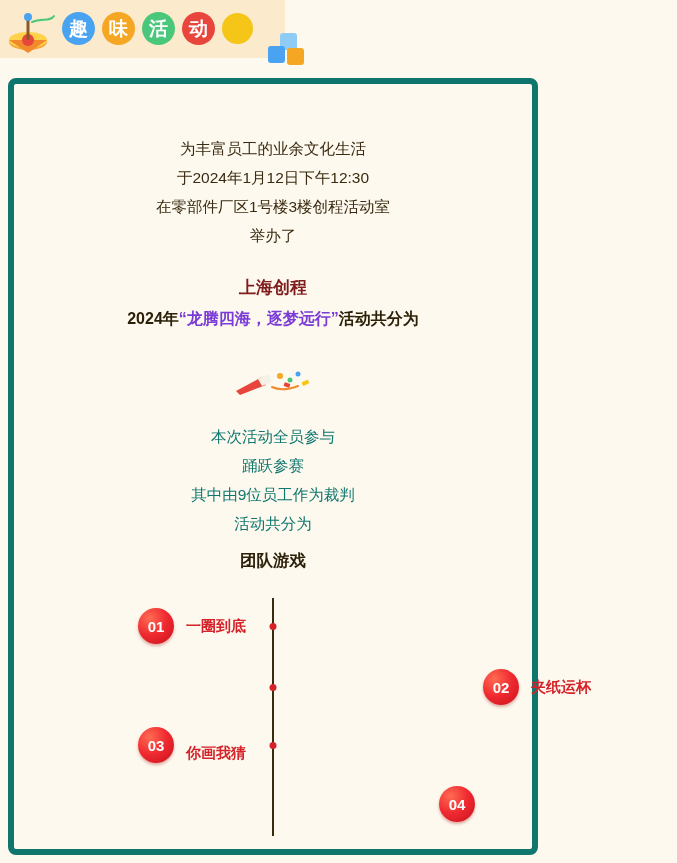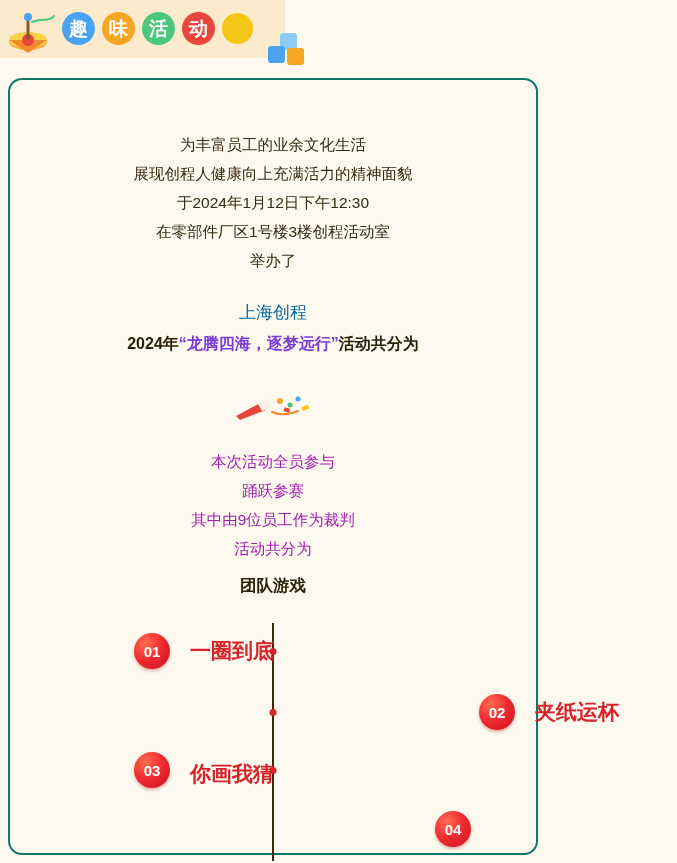--- a/index.html
+++ b/index.html
@@ -75,40 +75,40 @@
     border-radius: 3px;
   }
 
   
   .card {
     position: absolute;
     left: 8px;
     top: 78px;
     width: 530px;
     height: 777px;
-    border: 2px solid #0f766e;
-    border-radius: 14px;
+    border: 6px solid #0f766e;
+    border-radius: 8px;
     background: #fdf9ef;
     box-sizing: border-box;
   }
 
   .intro {
     margin-top: 50px;
     text-align: center;
     font-size: 15.5px;
     line-height: 29px;
     color: #3a2a10;
   }
 
   .org-name {
     margin-top: 26px;
     text-align: center;
     font-size: 17px;
-    font-weight: normal;
-    color: #0369a1;
+    font-weight: bold;
+    color: #7f1d1d;
   }
   .event-line {
     margin-top: 10px;
     text-align: center;
     font-size: 16px;
     font-weight: bold;
     color: #2d2008;
   }
   .event-line .hl {
     color: #7a3bd6;
@@ -120,21 +120,21 @@
     display: flex;
     align-items: center;
     justify-content: center;
   }
 
   .stats {
     margin-top: 22px;
     text-align: center;
     font-size: 15.5px;
     line-height: 29px;
-    color: #a21caf;
+    color: #0f766e;
   }
 
   .section-title {
     margin-top: 12px;
     text-align: center;
     font-size: 16.5px;
     font-weight: bold;
     color: #2d2008;
   }
 
@@ -159,38 +159,38 @@
     width: 7px;
     height: 7px;
     border-radius: 50%;
     background: #d6232a;
     transform: translateX(-3.5px);
   }
   .item {
     position: absolute;
     display: flex;
     align-items: center;
-    gap: 20px;
+    gap: 12px;
   }
   .badge {
     width: 36px;
     height: 36px;
     border-radius: 50%;
     background: radial-gradient(circle at 32% 28%, #ff6b52 0%, #ef2a30 48%, #c8101c 100%);
     color: #ffffff;
     font-size: 15px;
     font-weight: bold;
     display: flex;
     align-items: center;
     justify-content: center;
     box-shadow: 0 2px 3px rgba(160, 30, 20, 0.35);
     flex: none;
   }
   .item-label {
-    font-size: 21px;
+    font-size: 15px;
     font-weight: bold;
     color: #d6232a;
     white-space: nowrap;
   }
   .item-1 { left: 124px; top: 18px; }
   .item-2 { left: 437px; top: 79px; padding-left: 32px; }
   .item-3 { left: 124px; top: 137px; align-items: flex-end; }
   .item-4 { left: 425px; top: 196px; }
 </style>
 </head>
@@ -221,21 +221,20 @@
     <div class="blk" style="left:12px; top:0; background:#8ecbf5;"></div>
     <div class="blk" style="left:0; top:13px; background:#4aa3f0;"></div>
     <div class="blk" style="left:19px; top:15px; background:#f5a623;"></div>
   </div>
 </div>
 
 <div class="card">
 
   <div class="intro">
     <div>为丰富员工的业余文化生活</div>
-    <div>展现创程人健康向上充满活力的精神面貌</div>
     <div>于2024年1月12日下午12:30</div>
     <div>在零部件厂区1号楼3楼创程活动室</div>
     <div>举办了</div>
   </div>
 
   <div class="org-name">上海创程</div>
 
   <div class="event-line">
     <span>2024年</span><span class="hl">“龙腾四海，逐梦远行”</span><span>活动共分为</span>
   </div>

